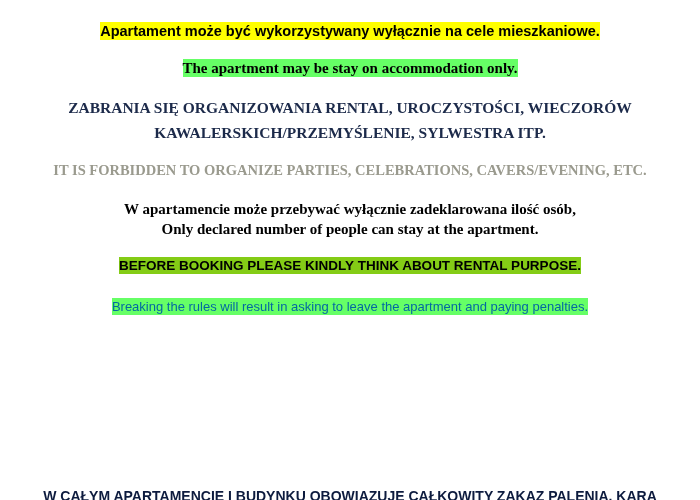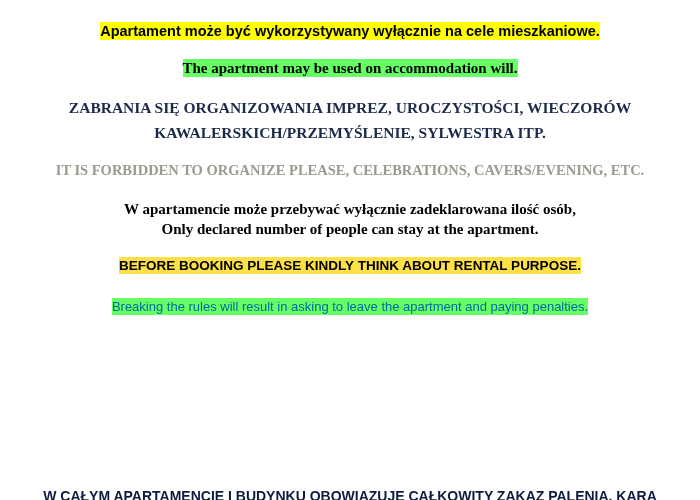--- a/index.html
+++ b/index.html
@@ -129,43 +129,43 @@
 </head>
 <body>
 
 <div class="page">
 
   <p class="block b-pl-yellow">
     <span class="line"><span class="hl" style="background: rgb(255, 255, 0);">Apartament może być wykorzystywany wyłącznie na cele mieszkaniowe.</span></span>
   </p>
 
   <p class="block b-en-green">
-    <span class="line"><span class="hl" style="background: rgb(102, 255, 102);">The apartment may be used on accommodation will.</span></span>
+    <span class="line"><span class="hl" style="background: rgb(102, 255, 102);">The apartment may be stay on accommodation only.</span></span>
   </p>
 
   <p class="block b-pl-plain">
-    <span class="line">ZABRANIA SIĘ ORGANIZOWANIA IMPREZ, UROCZYSTOŚCI, WIECZORÓW</span>
+    <span class="line">ZABRANIA SIĘ ORGANIZOWANIA RENTAL, UROCZYSTOŚCI, WIECZORÓW</span>
     <span class="line">KAWALERSKICH/PRZEMYŚLENIE, SYLWESTRA ITP.</span>
   </p>
 
   <p class="block b-en-gray">
-    <span class="line">IT IS FORBIDDEN TO ORGANIZE PLEASE, CELEBRATIONS, CAVERS/EVENING, ETC.</span>
+    <span class="line">IT IS FORBIDDEN TO ORGANIZE PARTIES, CELEBRATIONS, CAVERS/EVENING, ETC.</span>
   </p>
 
   <p class="block b-pl-black">
     <span class="line">W apartamencie może przebywać wyłącznie zadeklarowana ilość osób,</span>
   </p>
 
   <p class="block b-en-black">
     <span class="line">Only declared number of people can stay at the apartment.</span>
   </p>
 
 
   <p class="block b-en-red">
-    <span class="line"><span class="hl" style="background: #fde047;">BEFORE BOOKING PLEASE KINDLY THINK ABOUT RENTAL PURPOSE.</span></span>
+    <span class="line"><span class="hl" style="background: #84cc16;">BEFORE BOOKING PLEASE KINDLY THINK ABOUT RENTAL PURPOSE.</span></span>
   </p>
 
 
   <p class="block b-en-green2">
     <span class="line"><span class="hl" style="background: rgb(102, 255, 102);">Breaking the rules will result in asking to leave the apartment and paying penalties.</span></span>
   </p>
 
   <p class="block b-pl-bottom clipped">
     <span class="line">W CAŁYM APARTAMENCIE I BUDYNKU OBOWIĄZUJE CAŁKOWITY ZAKAZ PALENIA. KARA</span>
   </p>

